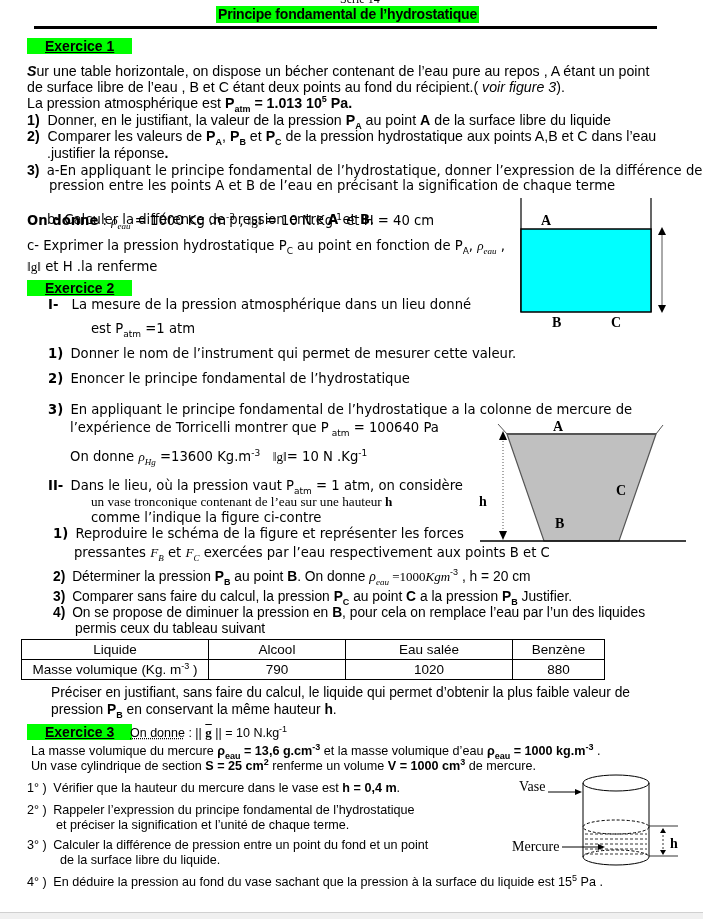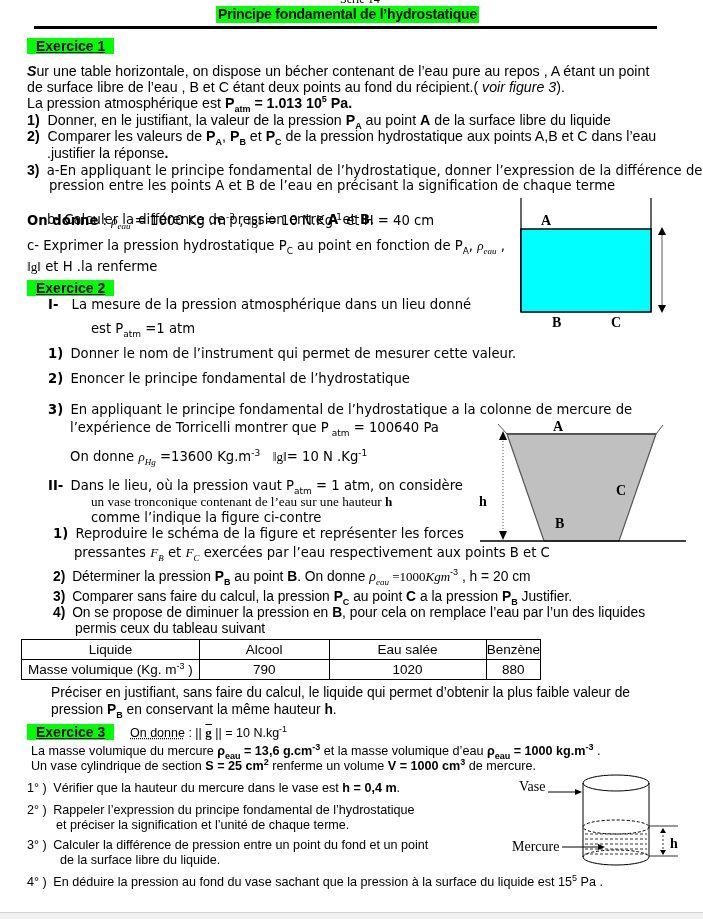--- a/index.html
+++ b/index.html
@@ -9,28 +9,28 @@
     font-family: "Liberation Sans", sans-serif; font-size: 14px;
   }
   .abs { position: absolute; white-space: nowrap; line-height: 16px; text-align: center; }
   .serie { font-family: "Liberation Serif", serif; font-size: 12px; top: -9px; left: 340px; }
   .title {
     top: 6px; left: 216px; background: #00ff00; font-weight: bold;
     font-size: 14px; padding: 0 2px; line-height: 17px; letter-spacing: -0.2px;
   }
   .ex-label {
     background: #00ff00; font-weight: bold; text-decoration: underline;
-    padding: 0 9px; line-height: 17px;
+    padding: 0 18px; line-height: 17px;
   }
   b { font-weight: bold; }
   sub, sup { font-size: 9px; line-height: 0; }
   .rho { font-family: "Liberation Serif", serif; font-style: italic; }
   .gnorm { font-family: "Liberation Serif", serif; }
   table.liq {
-    position: absolute; left: 21px; top: 639px; width: 520px;
+    position: absolute; left: 21px; top: 639px; width: 584px;
     border-collapse: collapse; font-size: 13.5px; border-radius: 9px;
   }
   table.liq td { border: 1px solid #000; text-align: center; height: 19px; padding: 0; line-height: 17px; }
   .bottom-bar {
     position: absolute; left: 0; right: 0; top: 912px; height: 7px;
     background: #f0f0f0; border-top: 1px solid #d0d0d0;
   }
   .fig { position: absolute; }
   .serif-lbl { font-family: "Liberation Serif", serif; font-weight: bold; font-size: 14px; }
   .serif-reg { font-family: "Liberation Serif", serif; font-size: 13px; }

